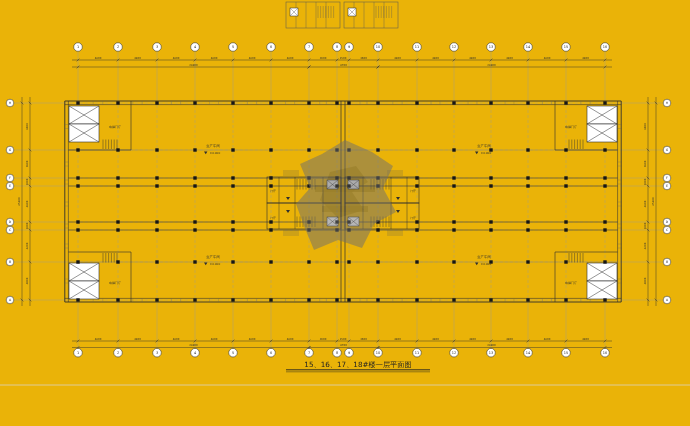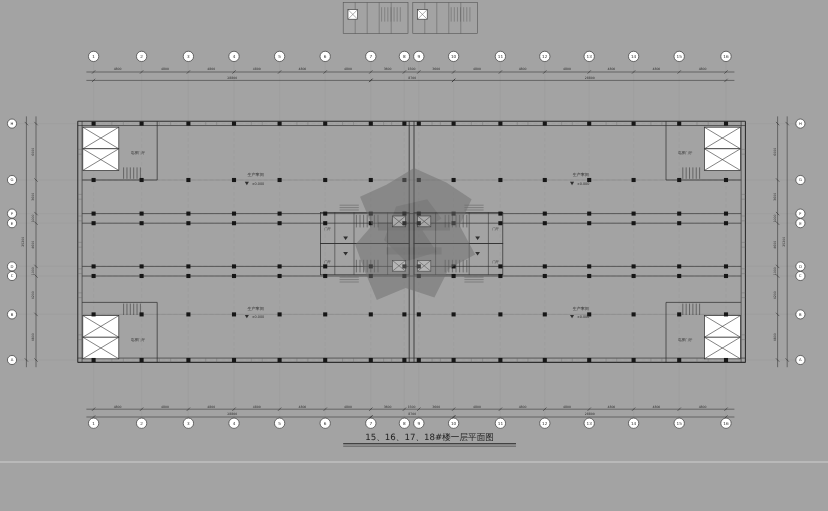--- a/index.html
+++ b/index.html
@@ -1,16 +1,16 @@
 <!DOCTYPE html>
 <html><head>
 <meta charset="utf-8">
 <style>
   html,body{margin:0;padding:0;background:#fff;}
-  .sheet{position:relative;width:690px;height:426px;background:#a3a3a3;overflow:hidden;
+  .sheet{position:relative;width:690px;height:426px;background:#eab308;overflow:hidden;
          font-family:"DejaVu Sans",sans-serif;}
   svg{position:absolute;left:0;top:0;}
   text{font-family:"DejaVu Sans",sans-serif;}
 </style>
 </head>
 <body>
 
 <div class="sheet">
   <svg id="plan" width="690" height="426" viewBox="0 0 690 426">
     <g id="layer-centerlines">

